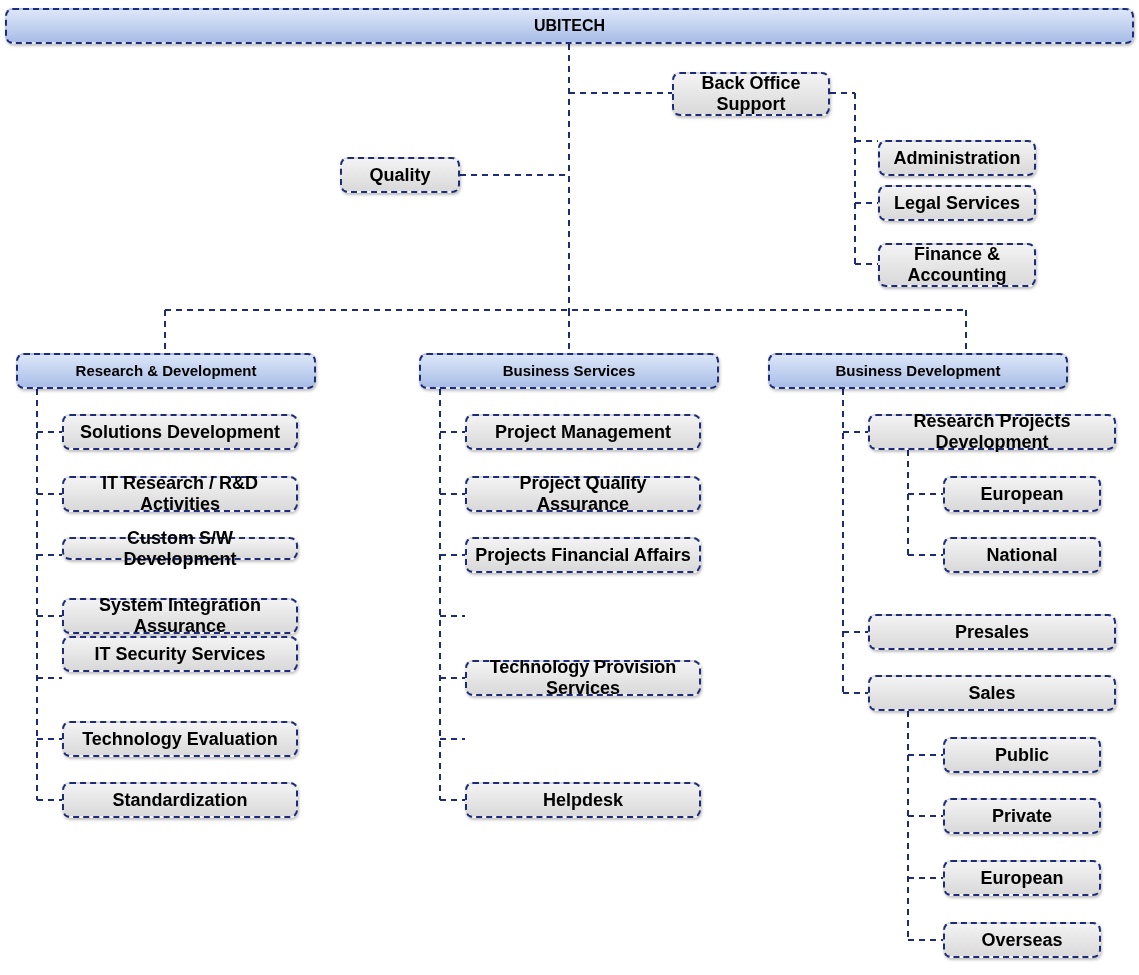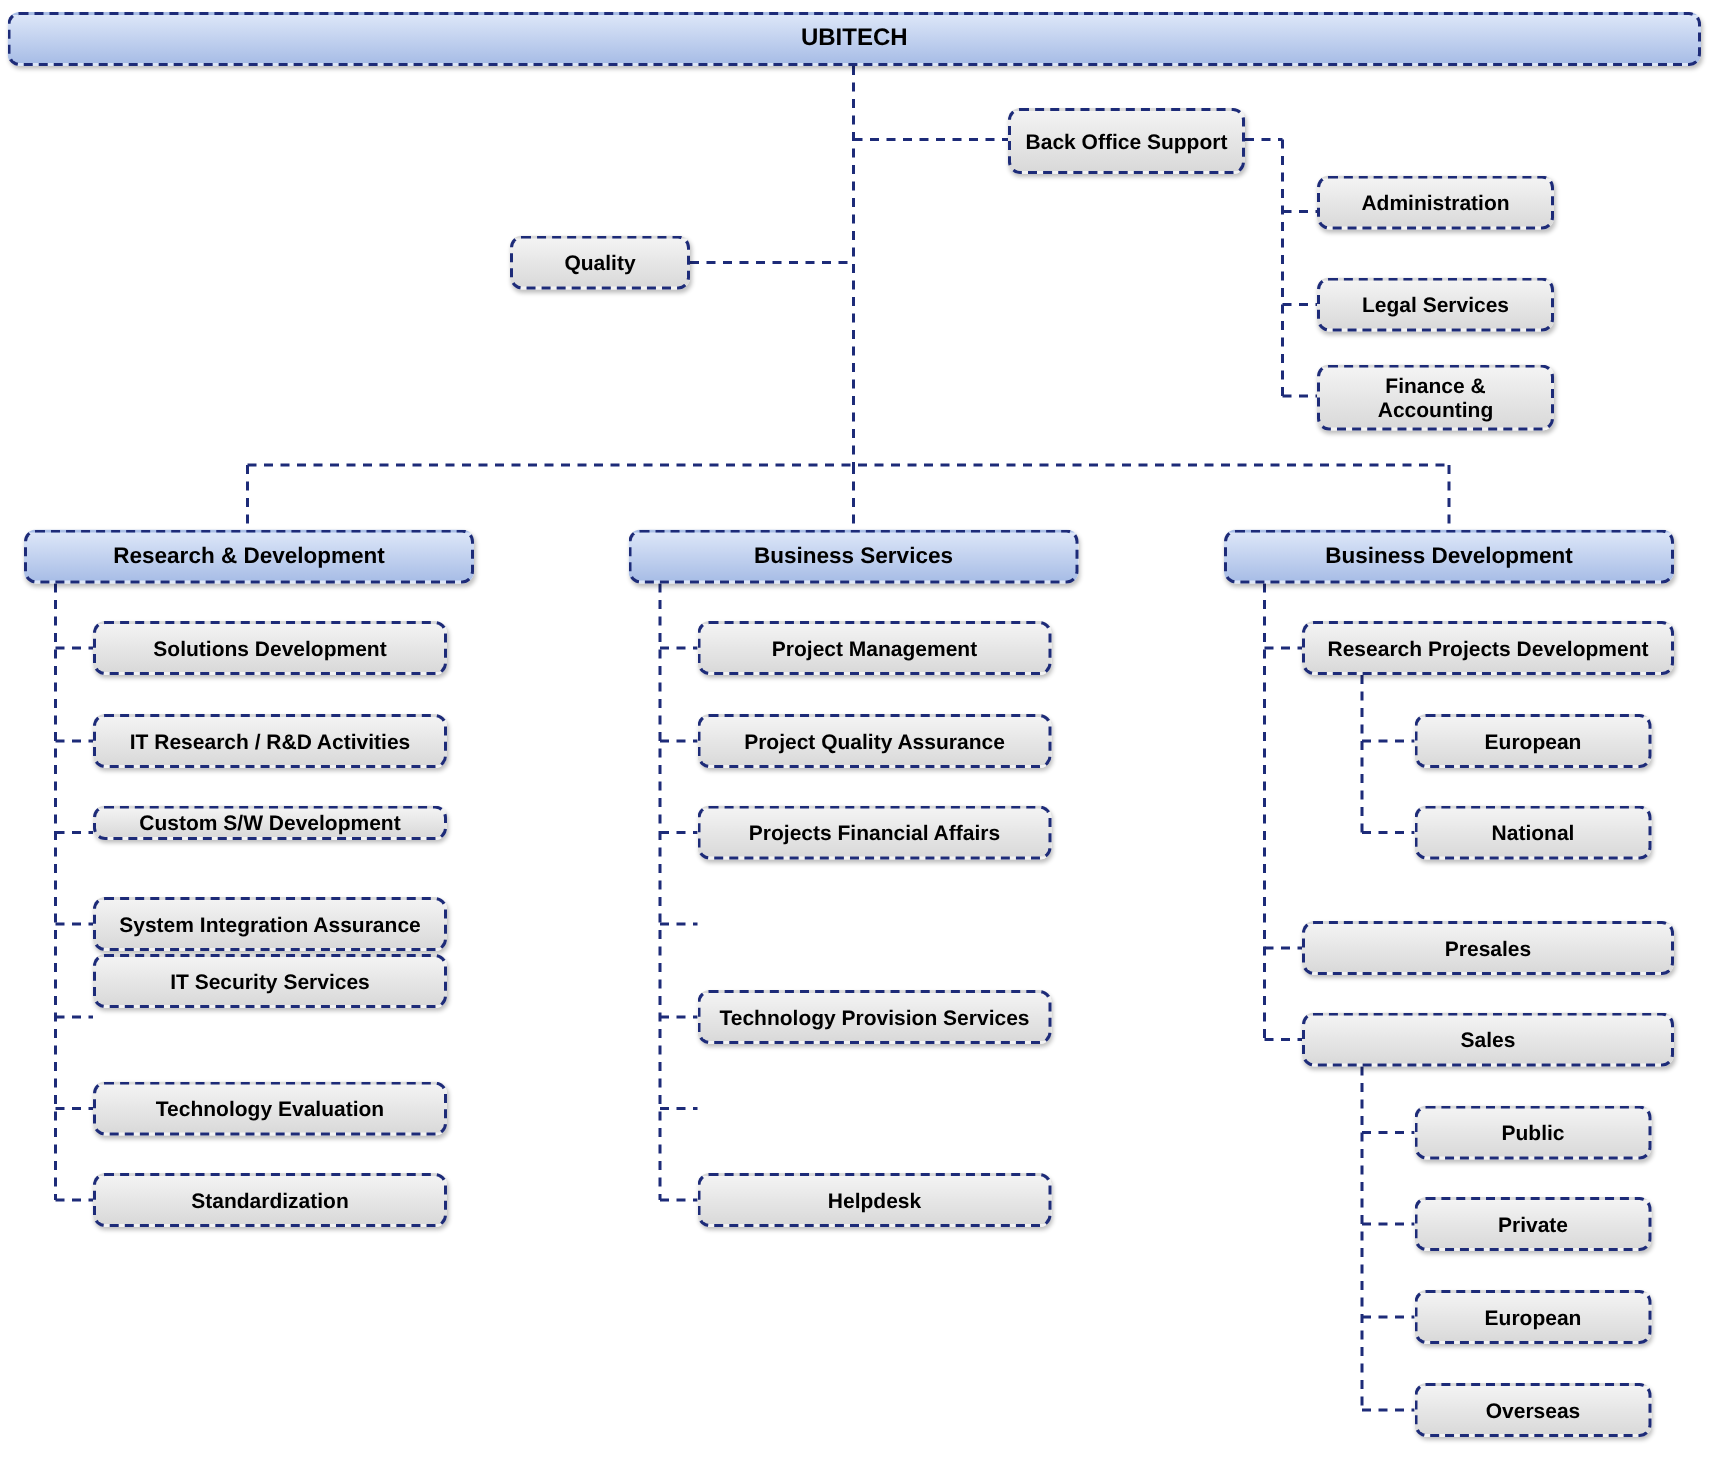--- a/index.html
+++ b/index.html
@@ -5,21 +5,21 @@
   html,body{margin:0;padding:0;background:#fff;font-family:Arial,Helvetica,sans-serif;}
   .stage{position:relative;width:1139px;height:975px;padding-left:30px;}
   .node{
     position:absolute;
     box-sizing:border-box;
     border:2px dashed #1d2b78;
     border-radius:8px;
     background:linear-gradient(#f3f3f3,#d9d9d9);
     display:flex;align-items:center;justify-content:center;
     text-align:center;
-    font-size:14px;font-weight:bold;color:#000;
+    font-size:18px;font-weight:bold;color:#000;
     padding:4px 6px;line-height:1.15;
     box-shadow:1px 2px 3px rgba(0,0,0,0.25);
   }
   .node.major{
     background:linear-gradient(#dce6f8,#a8bde6);
     font-size:15px;
   }
   .node.root{
     background:linear-gradient(#dce6f8,#a8bde6);
     font-size:16px;
@@ -81,29 +81,29 @@
   <line x1="908" y1="711" x2="908" y2="940"></line>
   <line x1="908" y1="755" x2="943" y2="755"></line>
   <line x1="908" y1="816" x2="943" y2="816"></line>
   <line x1="908" y1="878" x2="943" y2="878"></line>
   <line x1="908" y1="940" x2="943" y2="940"></line>
 </svg>
 
 <div class="node root" style="left:5px;top:8px;width:1129px;height:36px">UBITECH</div>
 
 <div class="node" style="left:672px;top:72px;width:158px;height:44px">Back Office Support</div>
-<div class="node" style="left:878px;top:117px;width:158px;height:36px">Administration</div>
+<div class="node" style="left:878px;top:140px;width:158px;height:36px">Administration</div>
 <div class="node" style="left:878px;top:185px;width:158px;height:36px">Legal Services</div>
 <div class="node" style="left:878px;top:243px;width:158px;height:44px">Finance &amp; Accounting</div>
 
 <div class="node" style="left:340px;top:157px;width:120px;height:36px">Quality</div>
 
 <div class="node major" style="left:16px;top:353px;width:300px;height:36px">Research &amp; Development</div>
 <div class="node major" style="left:419px;top:353px;width:300px;height:36px">Business Services</div>
-<div class="node major" style="left:816px;top:353px;width:300px;height:36px">Business Development</div>
+<div class="node major" style="left:768px;top:353px;width:300px;height:36px">Business Development</div>
 
 <div class="node" style="left:62px;top:414px;width:236px;height:36px">Solutions Development</div>
 <div class="node" style="left:62px;top:476px;width:236px;height:36px">IT Research / R&amp;D Activities</div>
 <div class="node" style="left:62px;top:537px;width:236px;height:23px">Custom S/W Development</div>
 <div class="node" style="left:62px;top:598px;width:236px;height:36px">System Integration Assurance</div>
 <div class="node" style="left:62px;top:636px;width:236px;height:36px">IT Security Services</div>
 <div class="node" style="left:62px;top:721px;width:236px;height:36px">Technology Evaluation</div>
 <div class="node" style="left:62px;top:782px;width:236px;height:36px">Standardization</div>
 
 <div class="node" style="left:465px;top:414px;width:236px;height:36px">Project Management</div>

